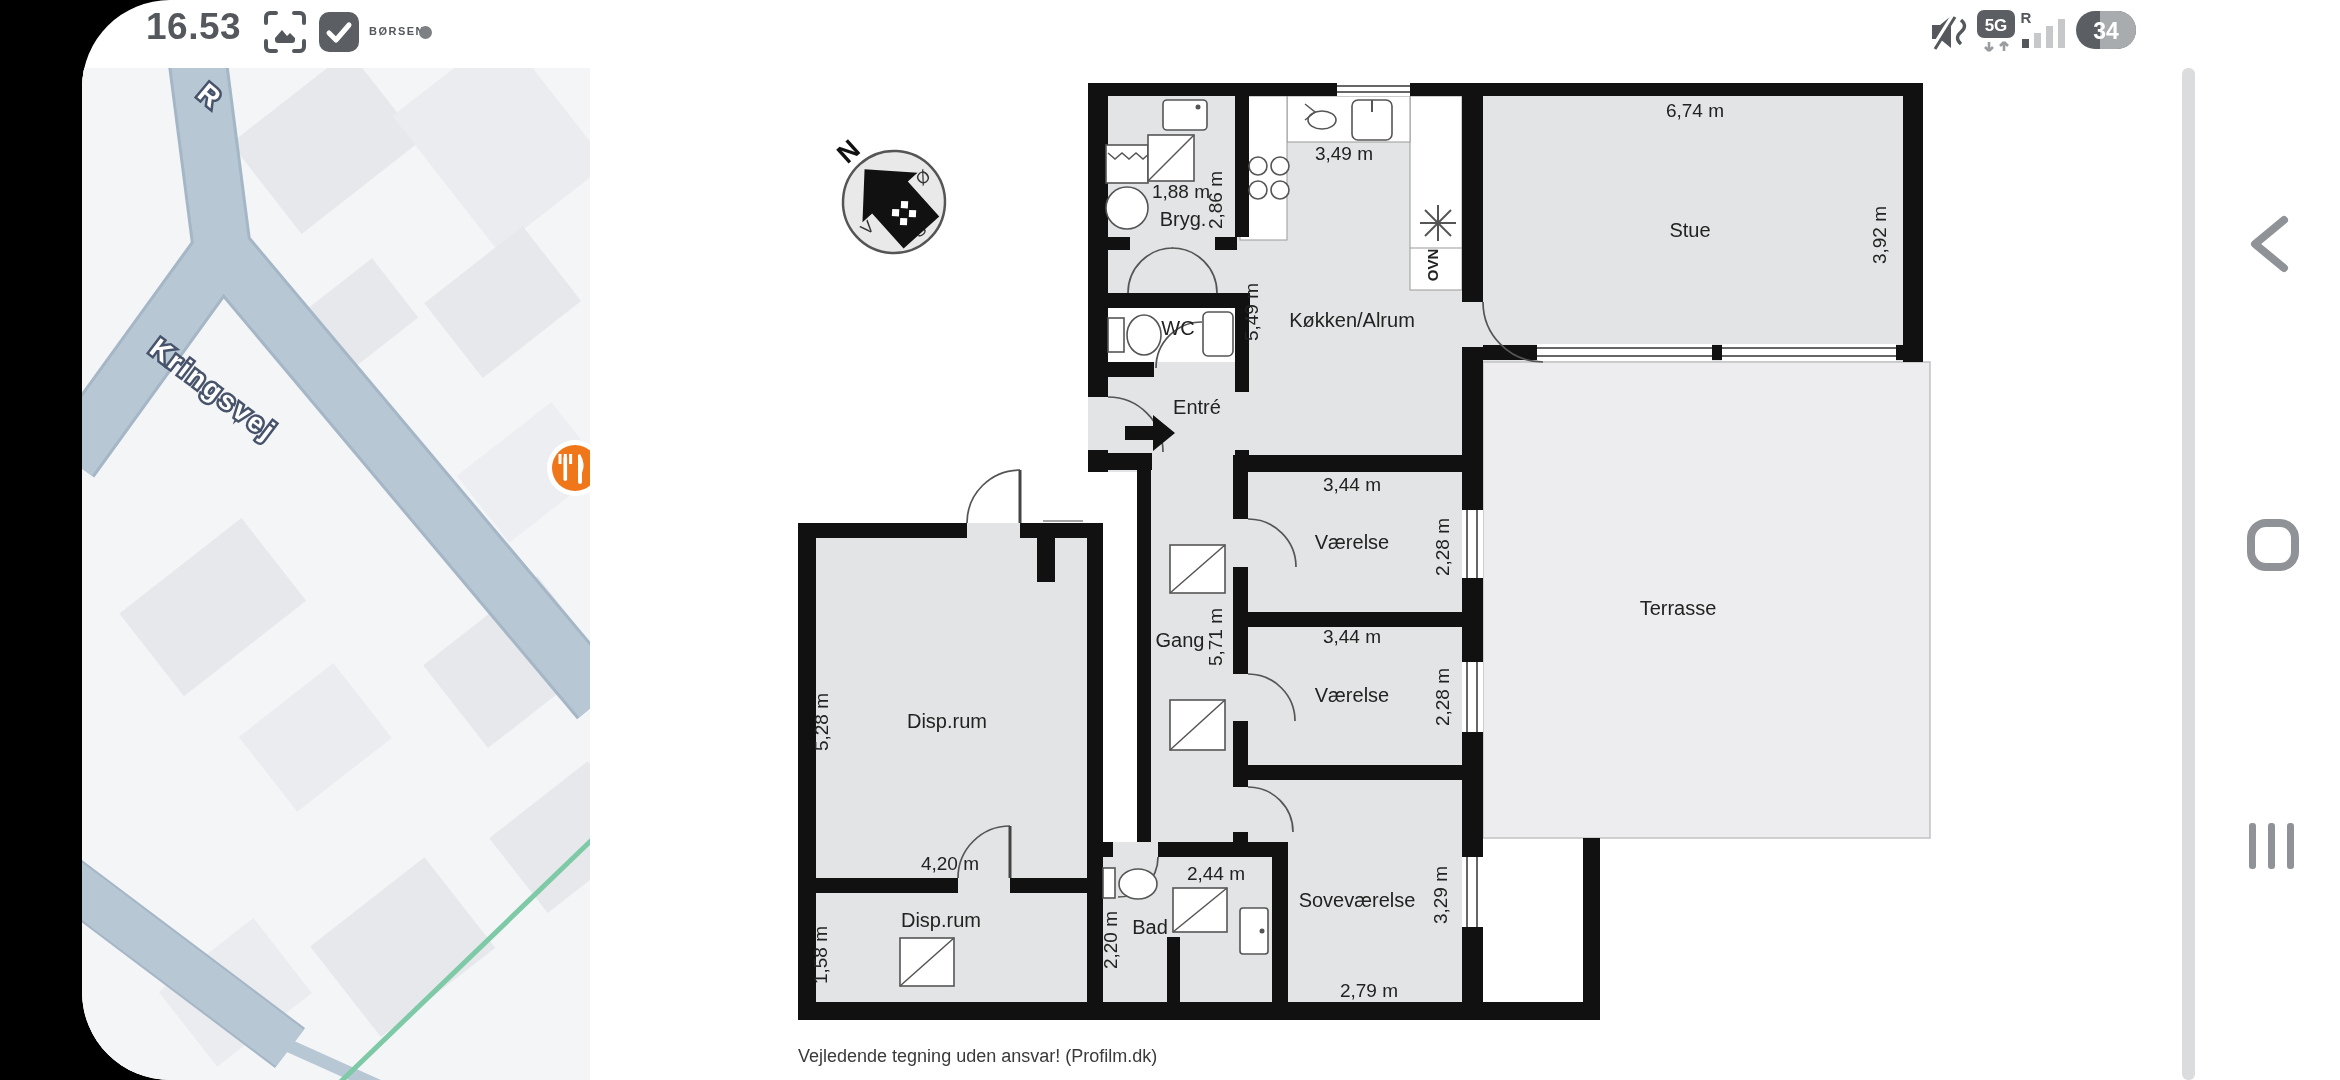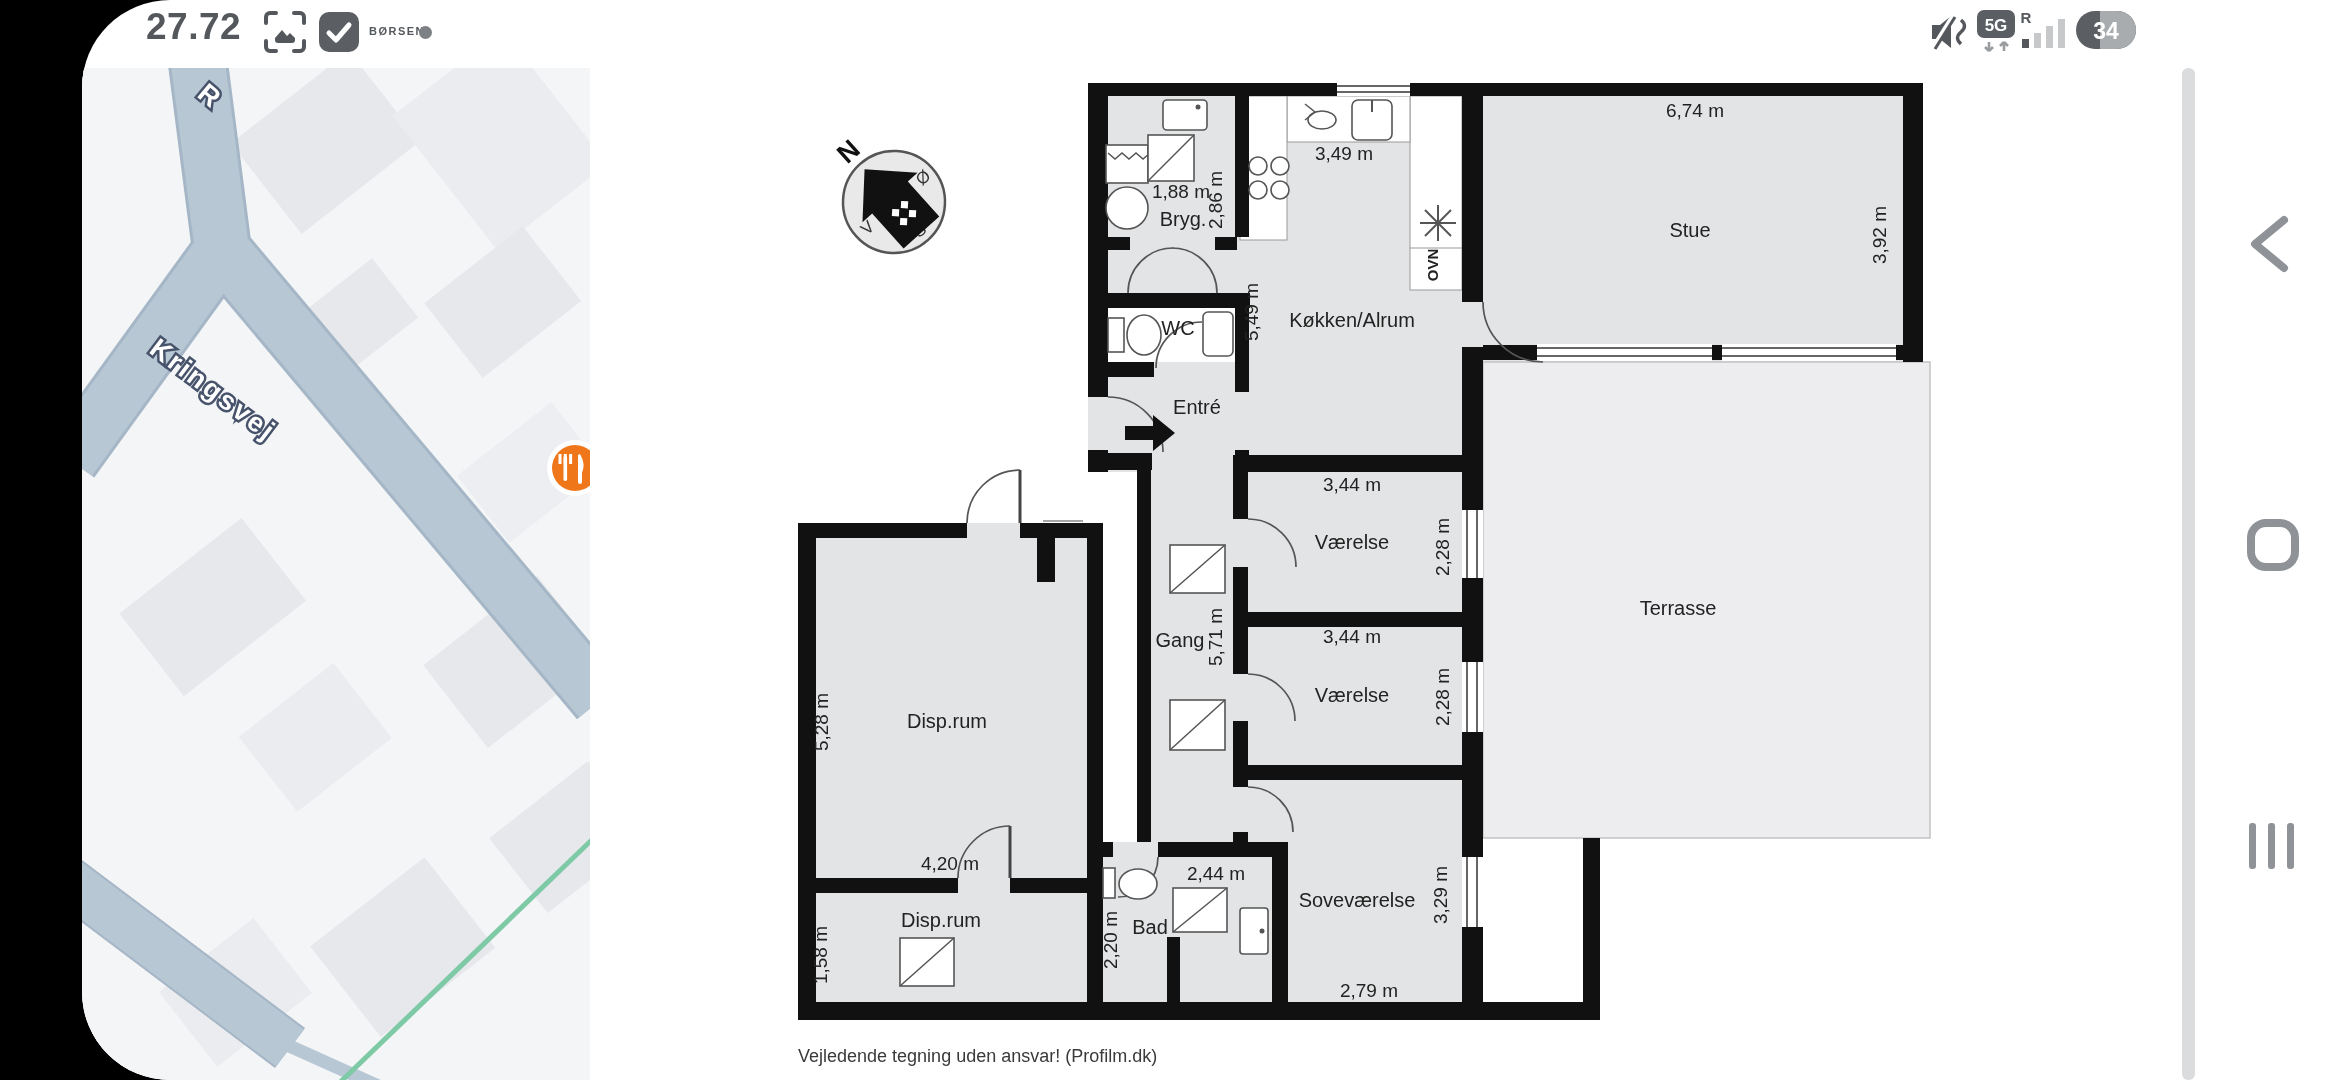--- a/index.html
+++ b/index.html
@@ -26,21 +26,21 @@
   .room{fill:#e3e4e5;}
   .fix{fill:#fff;stroke:#555;stroke-width:1.6;}
   .arc{fill:none;stroke:#555;stroke-width:1.7;}
   .wline{stroke:#333;stroke-width:1.5;}
 </style>
 </head>
 <body>
 
 <div class="screen">
 
-  <div class="abs time">27.72</div>
+  <div class="abs time">16.53</div>
 
   <svg class="abs" style="left:180px;top:9px" width="46" height="46" viewBox="0 0 46 46">
     <g fill="none" stroke="#54585c" stroke-width="4" stroke-linecap="round">
       <path d="M4,14 V8 a4,4 0 0 1 4,-4 h6"></path>
         <path d="M32,4 h6 a4,4 0 0 1 4,4 v6"></path>
       <path d="M42,32 v6 a4,4 0 0 1 -4,4 h-6"></path>
         <path d="M14,42 H8 a4,4 0 0 1 -4,-4 v-6"></path>
     </g>
     <path d="M13,29 l7,-8 5,6 3,-3 5,5 v2 a3,3 0 0 1 -3,3 h-14 a3,3 0 0 1 -3,-3 z" fill="#54585c"></path>
   </svg>

